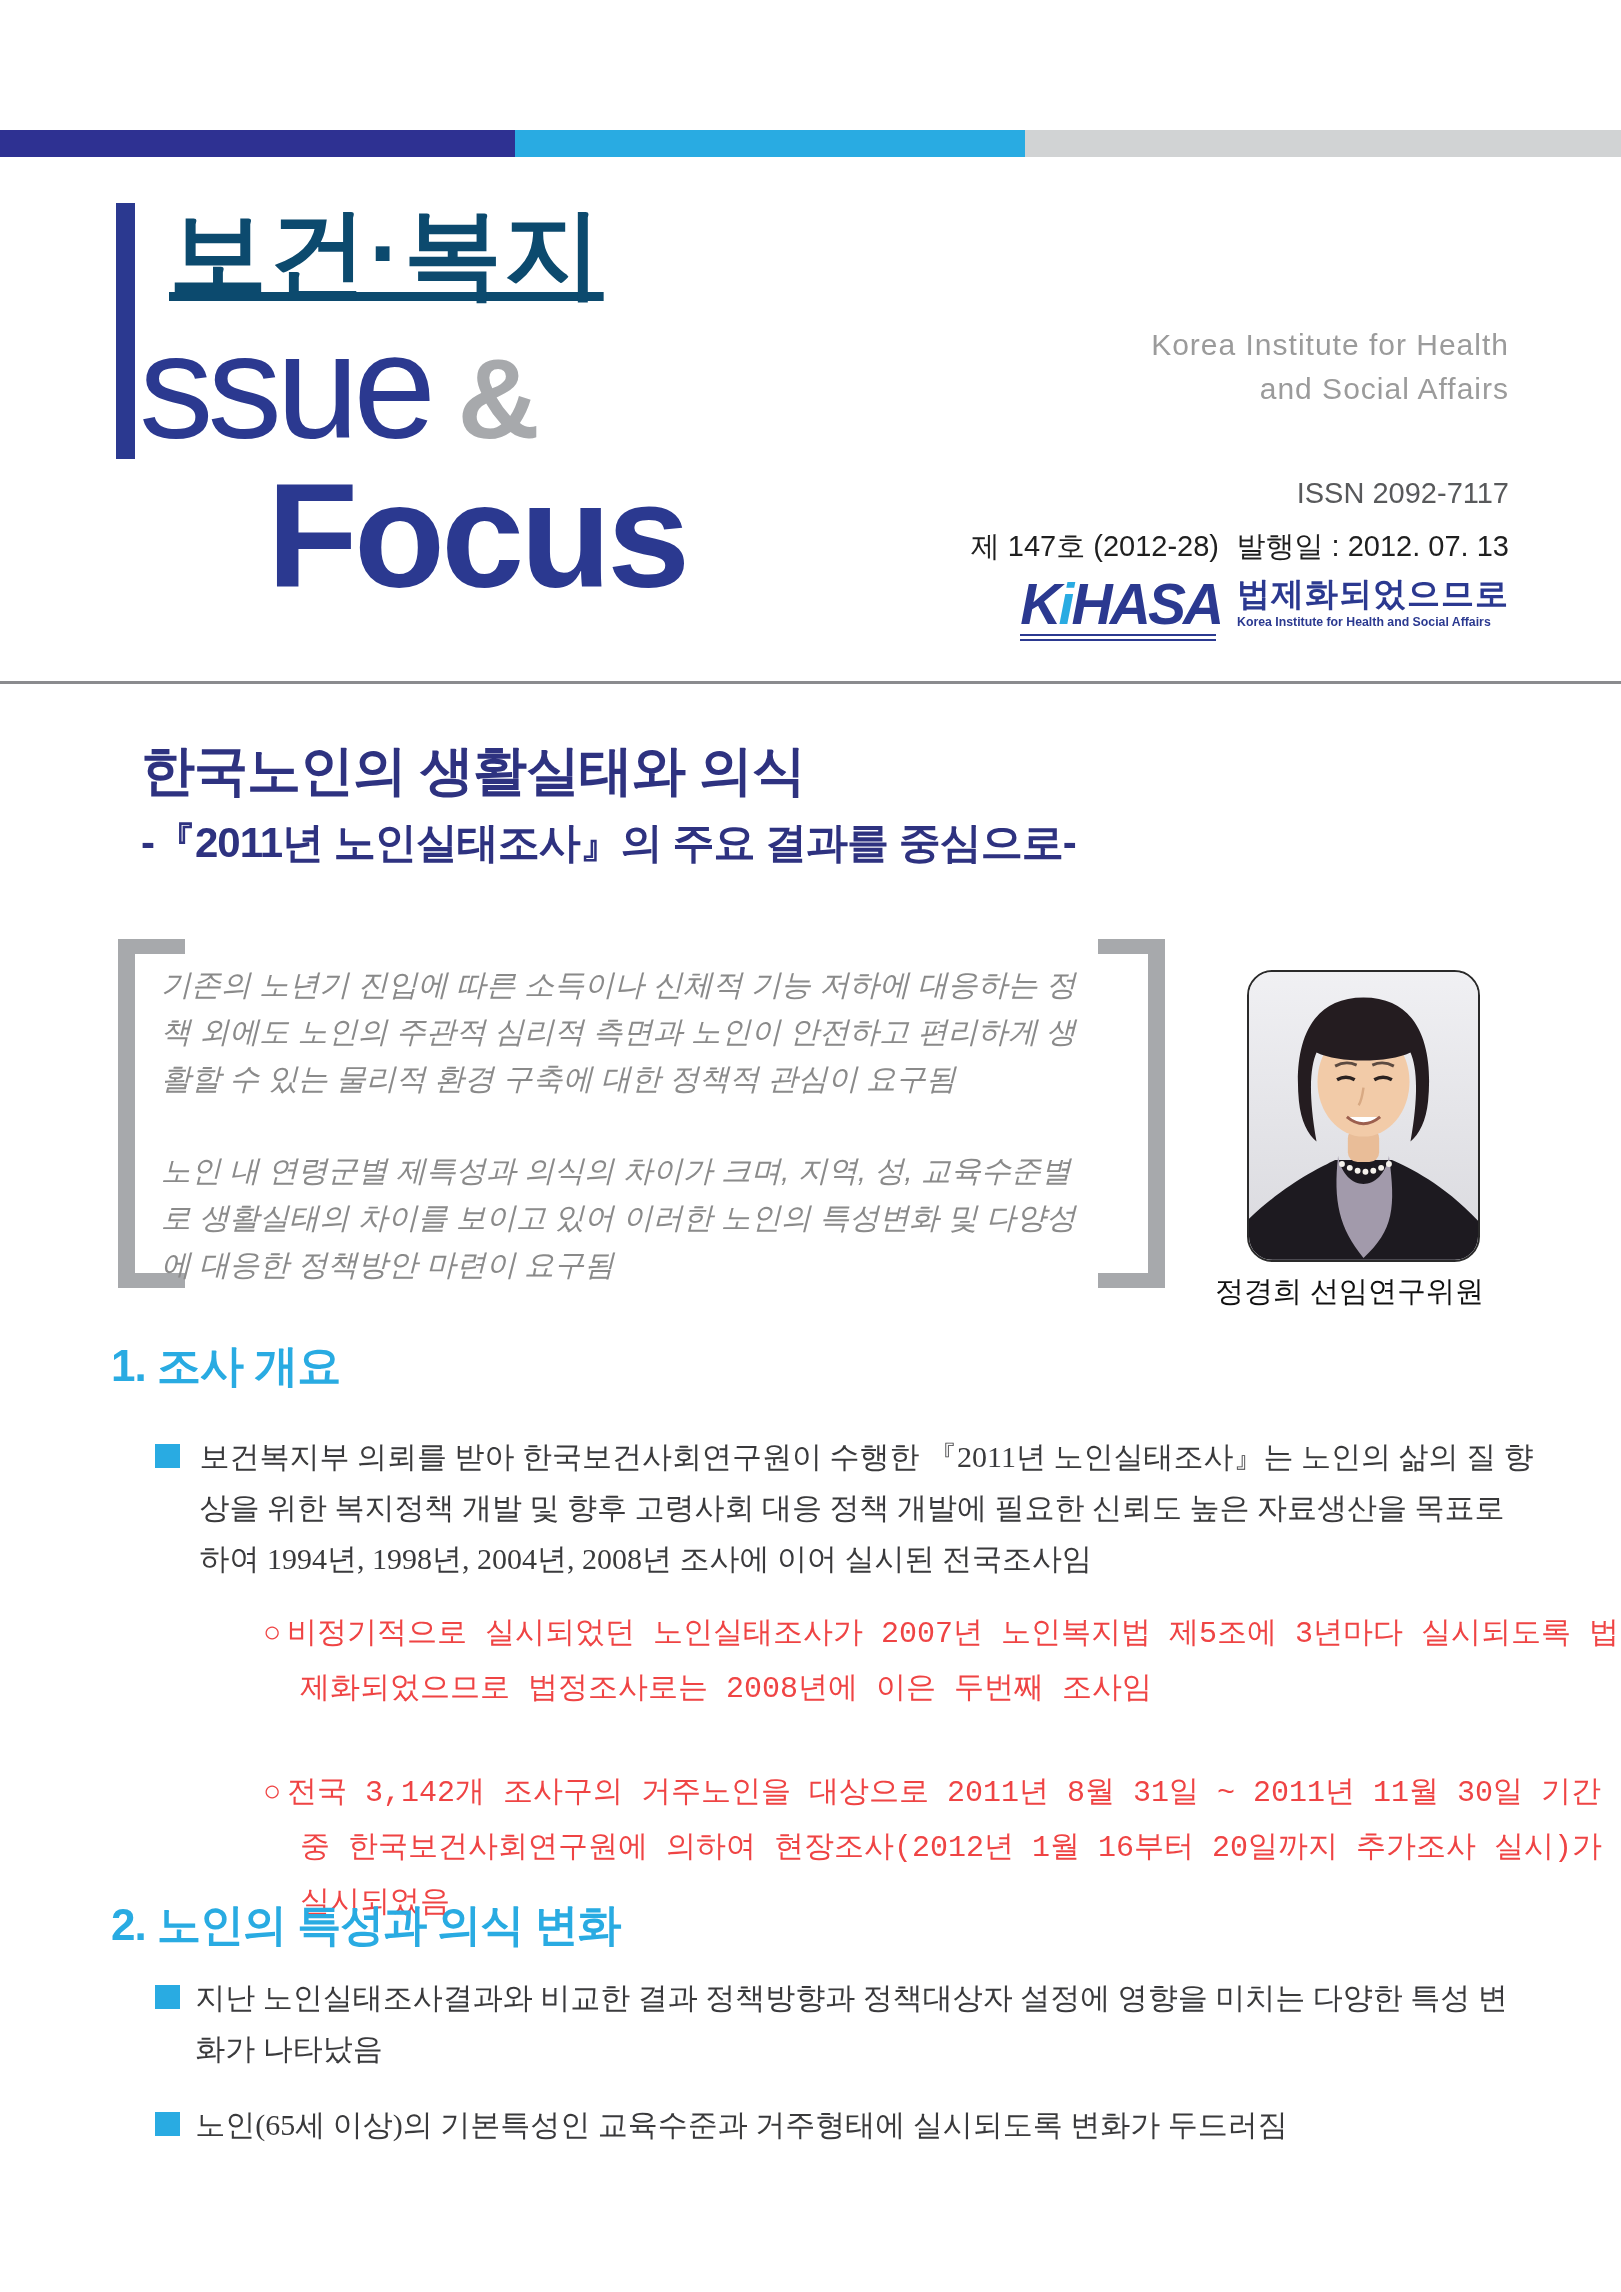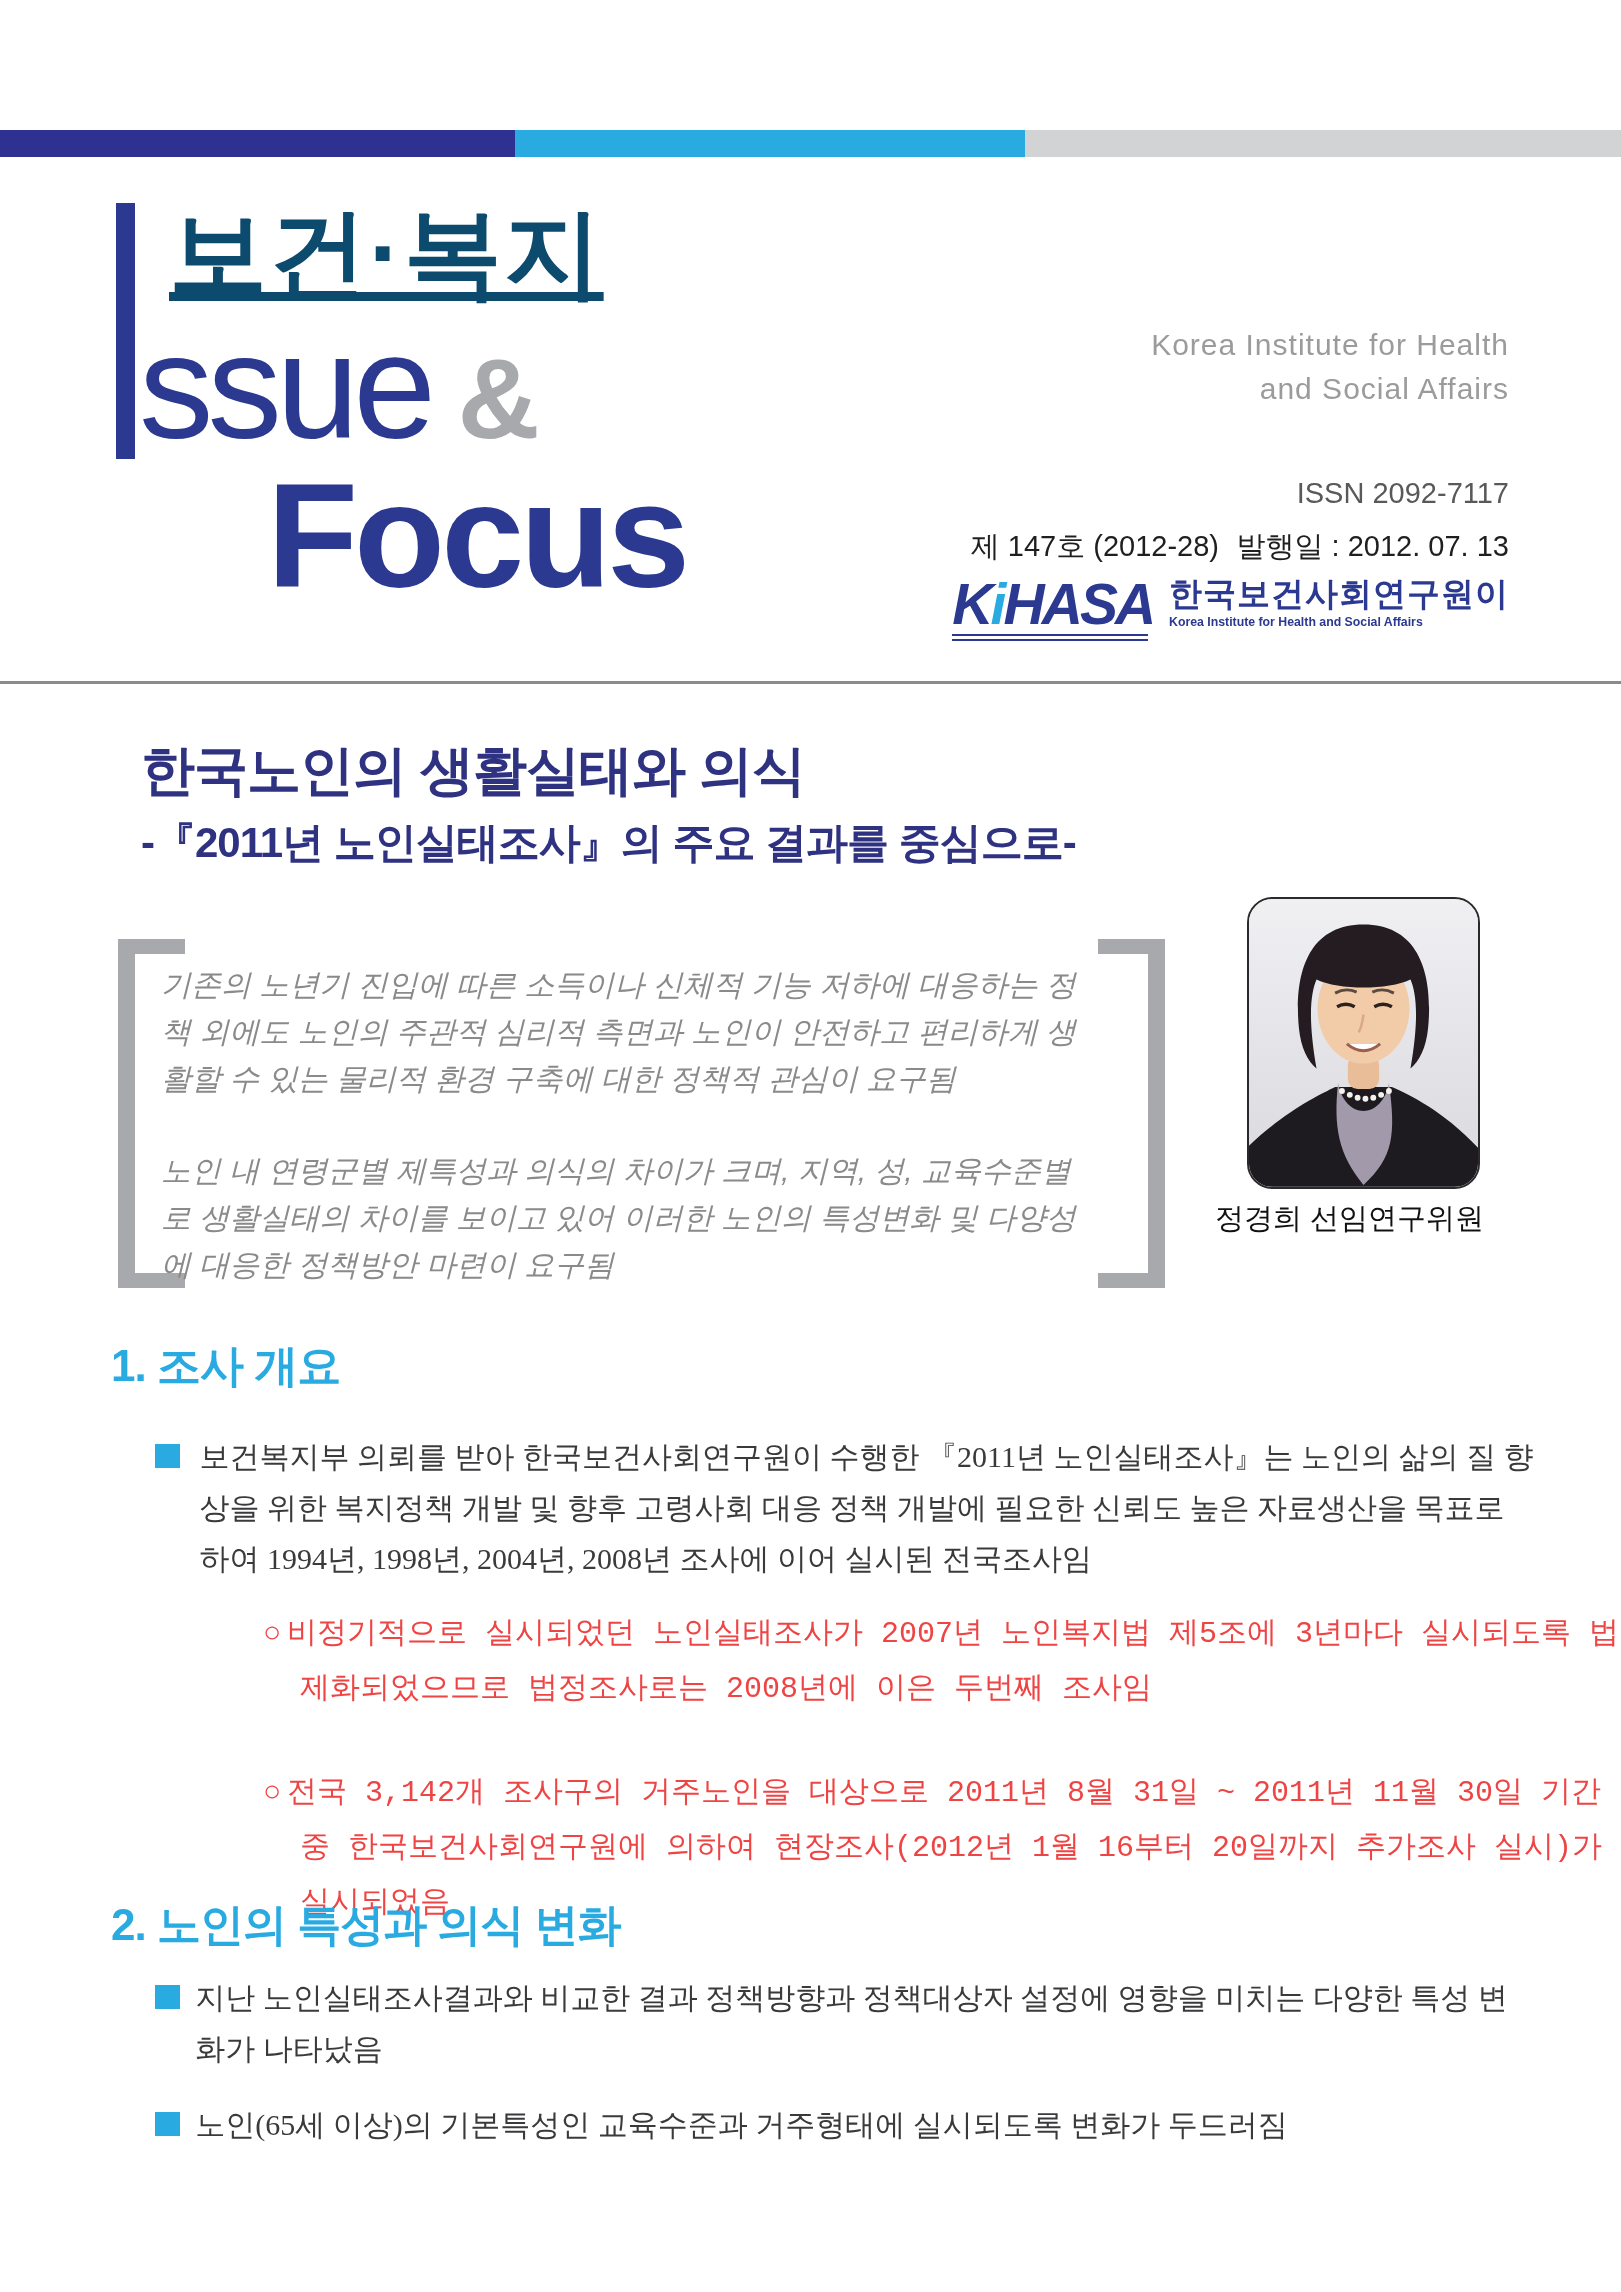--- a/index.html
+++ b/index.html
@@ -55,21 +55,21 @@
   .bk.lb{left:0;bottom:0;width:67px;height:14.7px;}
   .bk.rv{right:0;top:0;width:16.7px;height:100%;}
   .bk.rt{right:0;top:0;width:67px;height:14.7px;}
   .bk.rb{right:0;bottom:0;width:67px;height:14.7px;}
   .abstract .txt{position:absolute;left:43px;right:74px;top:21.6px;font-size:30px;
                  font-style:italic;color:#8a8a8a;line-height:47px;}
   .abstract .txt p{margin:0;}
   .abstract .txt p + p{margin-top:45px;}
 
   
-  .author{position:absolute;left:1247px;top:897px;width:205px;}
+  .author{position:absolute;left:1247px;top:970px;width:205px;}
   .photo{width:229px;height:288px;border:2px solid #2a2a2a;border-radius:25.5px;overflow:hidden;
          background:#e9e9ed;}
   .author figcaption{position:absolute;left:50%;transform:translateX(-50%);top:302px;
          white-space:nowrap;font-size:29px;color:#111;}
 
   
   .sec-h{position:absolute;left:111px;font-size:44px;font-weight:800;color:#29abe2;
          letter-spacing:-1px;}
   .sec1-h{top:1337px;} .sec2-h{top:1896px;}
 
@@ -112,21 +112,21 @@
   </div>
 
   <div class="logo">
     <div>
       <div class="mark">
         <span>K</span><span class="dot-i">i</span><span>HASA</span>
       </div>
       <div class="stripes"></div>
     </div>
     <div class="names">
-      <div class="kor">한국보건사회연구원이</div>
+      <div class="kor">법제화되었으므로</div>
       <div class="en">Korea Institute for Health and Social Affairs</div>
     </div>
   </div>
 
   <div class="hsep"></div>
 
   <h1 class="title-main" style="margin:0">한국노인의 생활실태와 의식</h1>
   <h2 class="title-sub" style="margin:0">-『2011년 노인실태조사』의 주요 결과를 중심으로-</h2>
 
   <div class="abstract">

